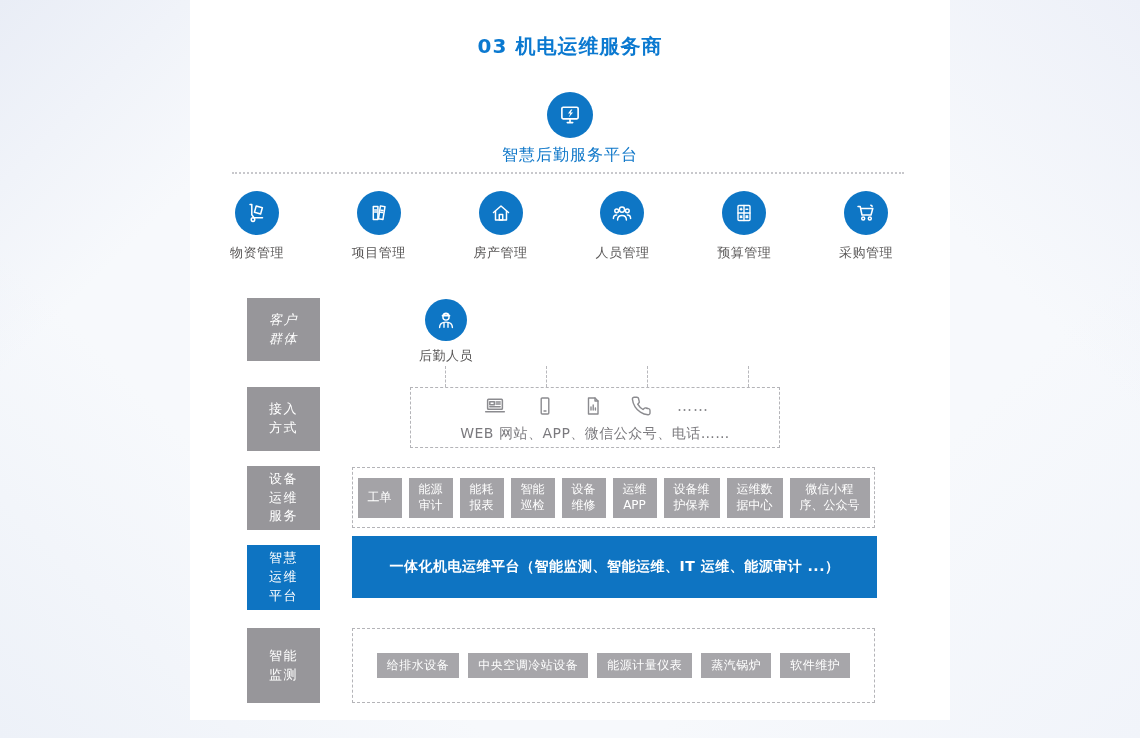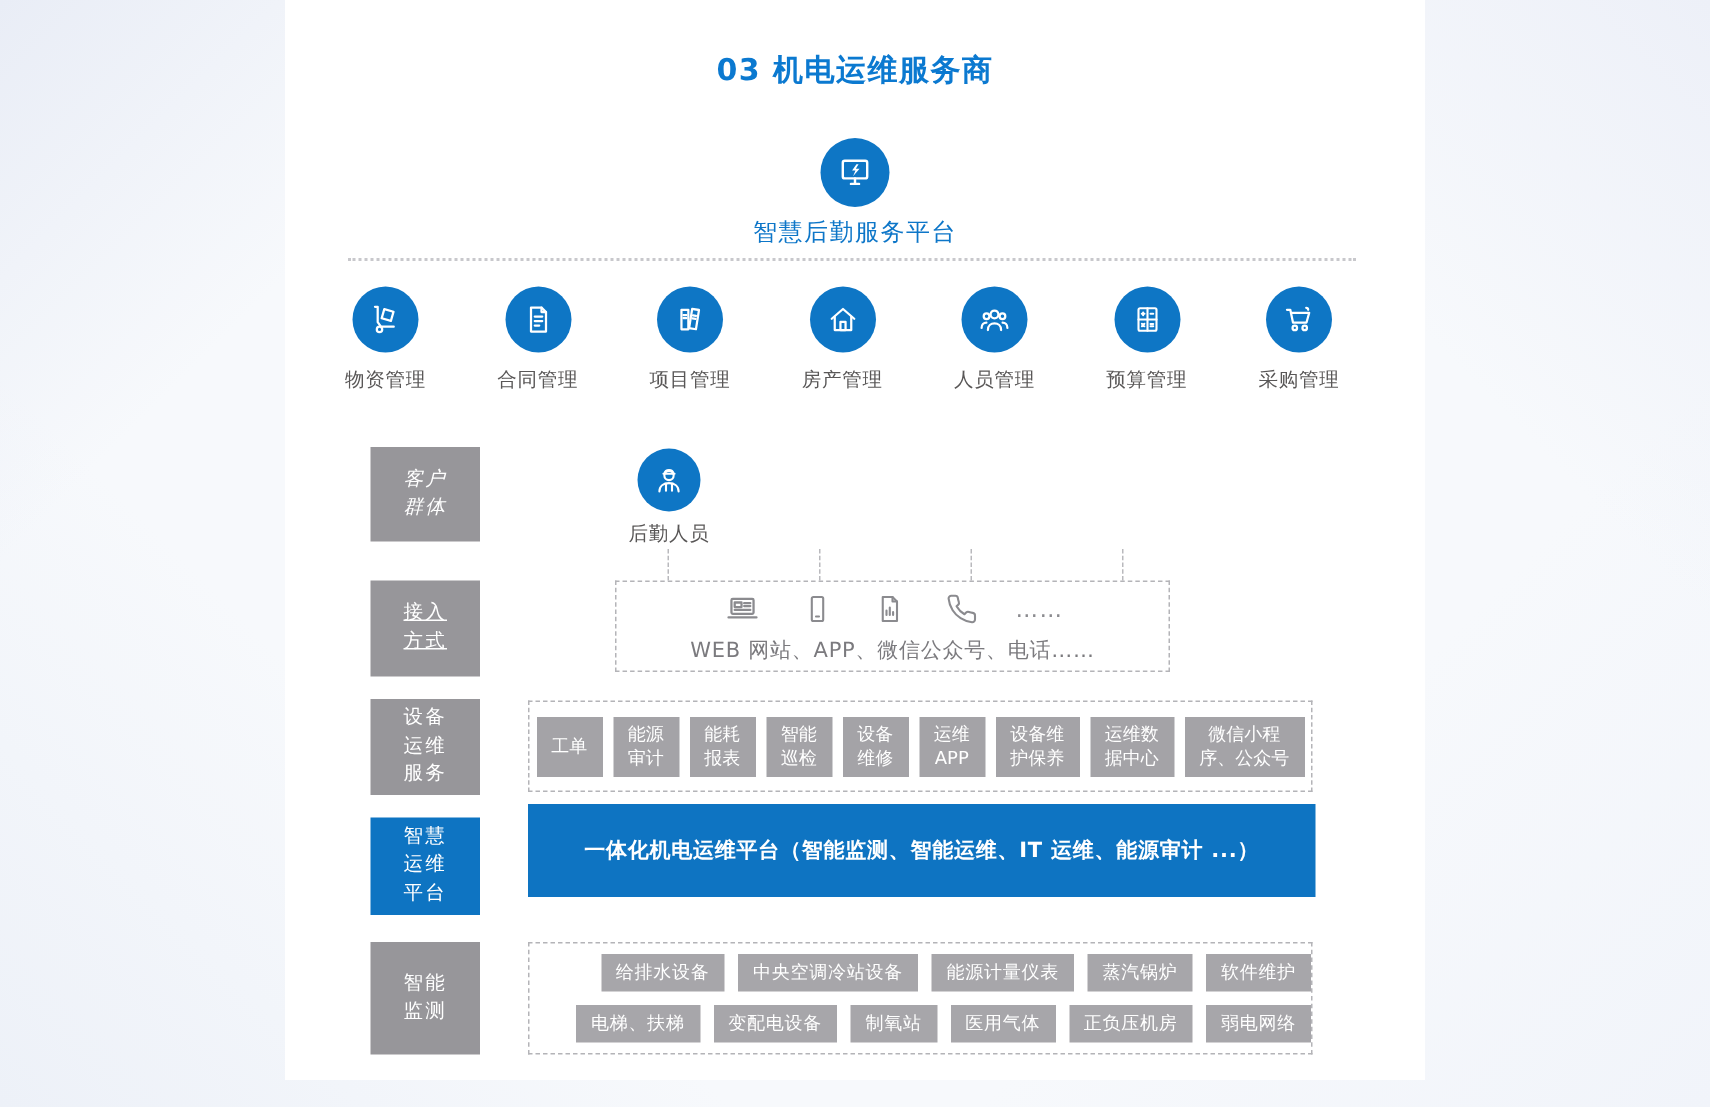--- a/index.html
+++ b/index.html
@@ -40,21 +40,21 @@
   }
   .module-label { display:block; margin-top:9px; font-size:13px; color:#595757; letter-spacing:0.5px; }
 
   
   .side-box {
     position:absolute; left:247px; width:73px; background:#97969a; color:#fff;
     display:flex; align-items:center; justify-content:center; text-align:center;
     font-size:13px; line-height:1.45; letter-spacing:1.5px; white-space:pre-line;
   }
   .side-customers { top:298px; height:63px;font-style:italic; }
-  .side-access    { top:387px; height:64px;text-decoration:underline; }
+  .side-access    { top:387px; height:64px; }
   .side-service   { top:466px; height:64px; }
   .side-platform  { top:545px; height:65px; background:#0e74c2; }
   .side-monitor   { top:628px; height:75px; }
 
   
   .persons-row { position:absolute; top:299px; left:400px; width:400px; display:flex; justify-content:space-between; }
   .person { width:92px; text-align:center; }
   .person .circle {
     width:42px; height:42px; border-radius:50%; background:#0e76c5; margin:0 auto;
     display:flex; align-items:center; justify-content:center;
@@ -87,21 +87,21 @@
   
   .platform-bar {
     position:absolute; left:352px; top:536px; width:525px; height:62px; background:#0e74c2;
     display:flex; align-items:center; justify-content:center;
     color:#fff; font-size:14px; font-weight:bold; letter-spacing:0.5px;
   }
 
   
   .monitor-box {
     position:absolute; left:352px; top:628px; width:523px; height:75px;
-    border:1px dashed #b4b4b8; display:flex; flex-direction:column; align-items:flex-end; justify-content:center; gap:9px;
+    border:1px dashed #b4b4b8; display:flex; flex-direction:column; align-items:center; justify-content:center; gap:9px;
   }
   .monitor-row { display:flex; justify-content:center; gap:9px; }
   .mchip {
     background:#a7a6aa; color:#fff; font-size:12px; height:25px; padding:0 10px;
     display:flex; align-items:center; justify-content:center; letter-spacing:0.5px;
   }
 
   svg.ic { display:block; }
 </style>
 </head>
@@ -128,30 +128,20 @@
   <div class="modules-row">
     <div class="module">
       <span class="circle">
         <svg class="ic" width="24" height="24" viewBox="0 0 24 24" fill="none" stroke="#fff" stroke-width="1.5" stroke-linecap="round" stroke-linejoin="round">
           <path d="M5 3.5h1.8v10.3l2.2 3h8.5"></path>
           <circle cx="8" cy="18.6" r="1.8"></circle>
           <rect x="10.2" y="5.8" width="6.4" height="6.4" transform="rotate(16 13.4 9)"></rect>
         </svg>
       </span>
       <span class="module-label">物资管理</span>
-    </div>
-    <div class="module">
-      <span class="circle">
-        <svg class="ic" width="24" height="24" viewBox="0 0 24 24" fill="none" stroke="#fff" stroke-width="1.5" stroke-linecap="round" stroke-linejoin="round">
-          <path d="M7 4h7l3 3v13H7z"></path>
-            <path d="M14 4v3h3"></path>
-          <path d="M9.5 10h5M9.5 13h5M9.5 16h3"></path>
-        </svg>
-      </span>
-      <span class="module-label">合同管理</span>
     </div>
     <div class="module">
       <span class="circle">
         <svg class="ic" width="24" height="24" viewBox="0 0 24 24" fill="none" stroke="#fff" stroke-width="1.5" stroke-linecap="round" stroke-linejoin="round">
           <rect x="6.3" y="5.5" width="4.6" height="13"></rect>
           <rect x="12.4" y="5.2" width="4.6" height="13" transform="rotate(9 14.7 11.7)"></rect>
           <path d="M7.6 9h2M7.6 11h2M14 9.3l2 .3M13.7 11.3l2 .3"></path>
         </svg>
       </span>
       <span class="module-label">项目管理</span>
@@ -295,22 +285,14 @@
   </div>
 
   <div class="monitor-box">
     <div class="monitor-row">
       <div class="mchip">给排水设备</div>
       <div class="mchip">中央空调冷站设备</div>
       <div class="mchip">能源计量仪表</div>
       <div class="mchip">蒸汽锅炉</div>
       <div class="mchip">软件维护</div>
     </div>
-    <div class="monitor-row">
-      <div class="mchip">电梯、扶梯</div>
-      <div class="mchip">变配电设备</div>
-      <div class="mchip">制氧站</div>
-      <div class="mchip">医用气体</div>
-      <div class="mchip">正负压机房</div>
-      <div class="mchip">弱电网络</div>
-    </div>
   </div>
 </div>
 
 </body></html>

